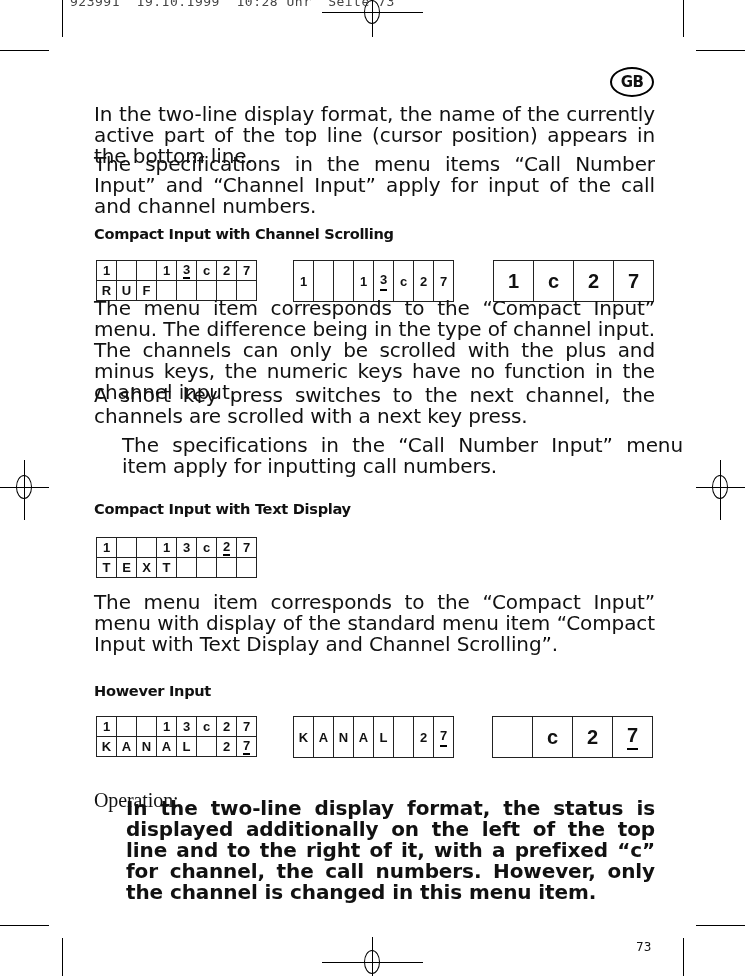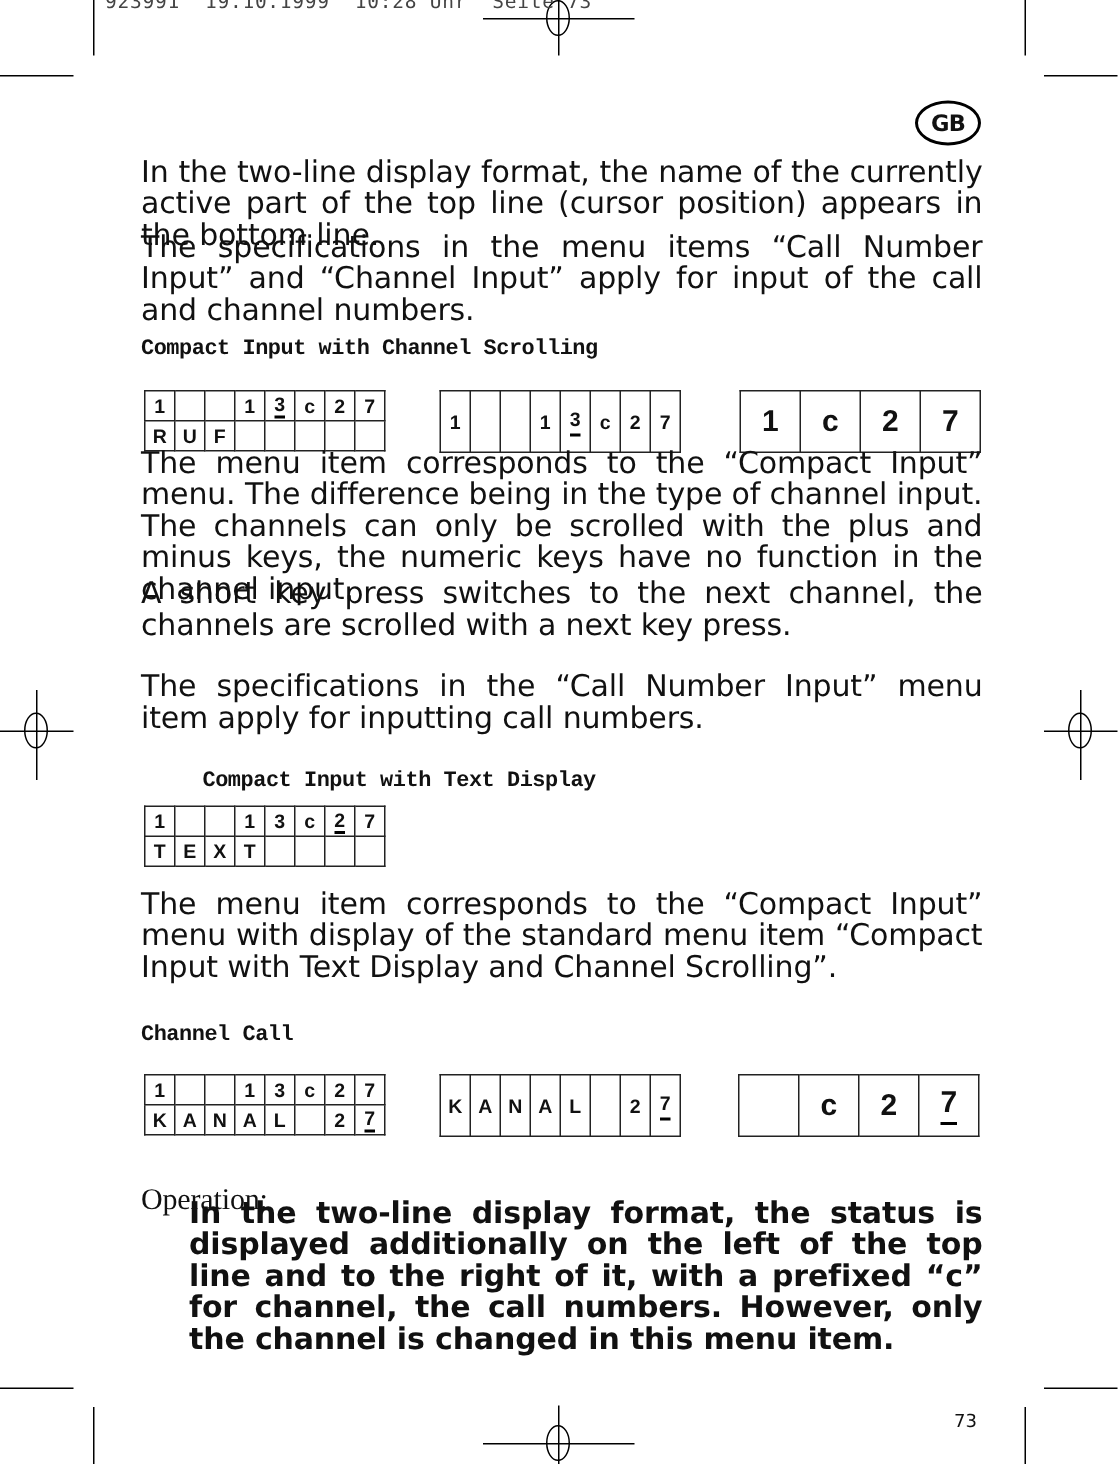--- a/index.html
+++ b/index.html
@@ -4,21 +4,21 @@
 <style>
   html, body { margin:0; padding:0; background:#fff; }
   body { width:745px; height:976px; position:relative; overflow:hidden; font-family:"DejaVu Sans", sans-serif; color:#111; }
   .hline { position:absolute; height:1px; background:#000; }
   .vline { position:absolute; width:1px; background:#000; }
   .reg { position:absolute; width:16px; height:24px; border:1px solid #000; border-radius:50%; box-sizing:border-box; }
   .slug { position:absolute; left:70px; top:-6px; font-family:"DejaVu Sans Mono", monospace; font-size:13px; color:#444; letter-spacing:0.5px; white-space:pre; }
   .gb { position:absolute; left:610px; top:67px; width:44px; height:30px; border:2px solid #000; border-radius:50%; box-sizing:border-box; font-family:"DejaVu Sans", sans-serif; font-weight:bold; font-size:15px; text-align:center; line-height:26px; letter-spacing:-0.5px; }
   .para { position:absolute; left:94px; width:561px; font-size:20px; line-height:21px; text-align:justify; letter-spacing:-0.1px; }
   .para.indent { left:126px; width:529px; }
-  .heading { position:absolute; left:94px; font-size:14.6px; font-weight:bold; letter-spacing:-0.3px;font-family:Liberation Mono, monospace; }
+  .heading { position:absolute; left:94px; font-size:14.6px; font-weight:bold; letter-spacing:-0.3px; }
   .grid { position:absolute; border-collapse:collapse; font-family:"Liberation Sans", sans-serif; font-weight:bold; }
   .grid td { border:1px solid #222; padding:0; text-align:center; vertical-align:middle; position:relative; }
   .small td { width:19px; height:19px; font-size:13px; }
   .tall td { width:19px; height:40px; font-size:13px; }
   .big td { width:39px; height:40px; font-size:20px; }
   .cur { display:inline-block; border-bottom:2px solid #000; line-height:1; padding-bottom:1px; }
   .big .cur { border-bottom-width:2px; padding-bottom:3px; }
   .tall .cur { padding-bottom:3px; }
   .pageno { position:absolute; left:636px; top:940px; font-size:12px; }
 </style>
@@ -103,23 +103,23 @@
     <td><span>1</span></td>
     <td><span>c</span></td>
     <td><span>2</span></td>
     <td><span>7</span></td>
   </tr>
 </tbody>
   </table>
 
 <div class="para" style="top:298px;">The menu item corresponds to the “Compact Input” menu. The difference being in the type of channel input. The channels can only be scrolled with the plus and minus keys, the numeric keys have no function in the channel input.</div>
 <div class="para" style="top:385px;">A short key press switches to the next channel, the channels are scrolled with a next key press.</div>
-<div class="para" style="top:447px;">The specifications in the “Call Number Input” menu item apply for inputting call numbers.</div>
-
-<div class="heading" style="top:513px;margin-left:41px;">Compact Input with Text Display</div>
+<div class="para" style="top:435px;margin-left:28px;">The specifications in the “Call Number Input” menu item apply for inputting call numbers.</div>
+
+<div class="heading" style="top:500px;">Compact Input with Text Display</div>
 
 <table class="grid small" style="left:96px;top:537px;">
   <tbody>
       <tr>
     <td><span>1</span></td>
     <td><span></span></td>
     <td><span></span></td>
     <td><span>1</span></td>
     <td><span>3</span></td>
     <td><span>c</span></td>
@@ -134,21 +134,21 @@
     <td><span></span></td>
     <td><span></span></td>
     <td><span></span></td>
     <td><span></span></td>
   </tr>
 </tbody>
   </table>
 
 <div class="para" style="top:592px;">The menu item corresponds to the “Compact Input” menu with display of the standard menu item “Compact Input with Text Display and Channel Scrolling”.</div>
 
-<div class="heading" style="top:682px;">Channel Call</div>
+<div class="heading" style="top:682px;">However Input</div>
 
 <table class="grid small" style="left:96px;top:716px;">
   <tbody>
       <tr>
     <td><span>1</span></td>
     <td><span></span></td>
     <td><span></span></td>
     <td><span>1</span></td>
     <td><span>3</span></td>
     <td><span>c</span></td>

